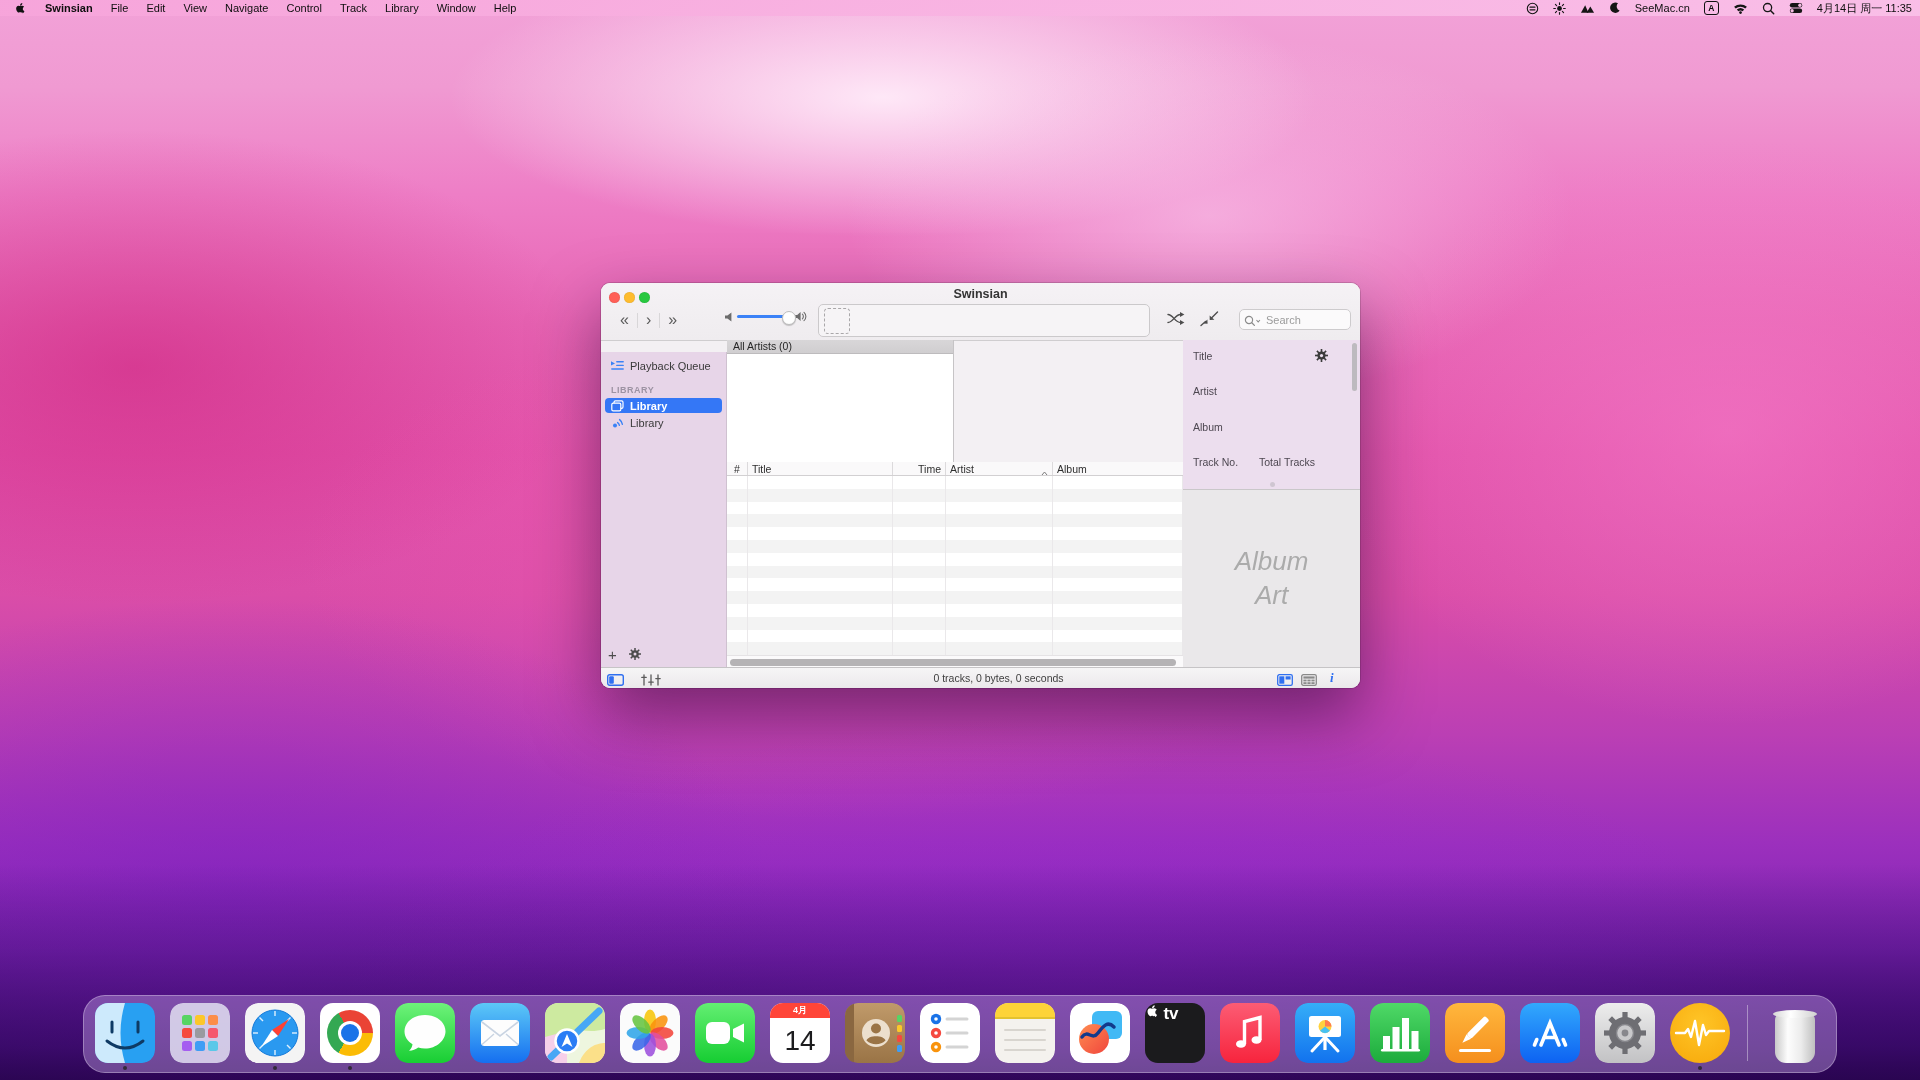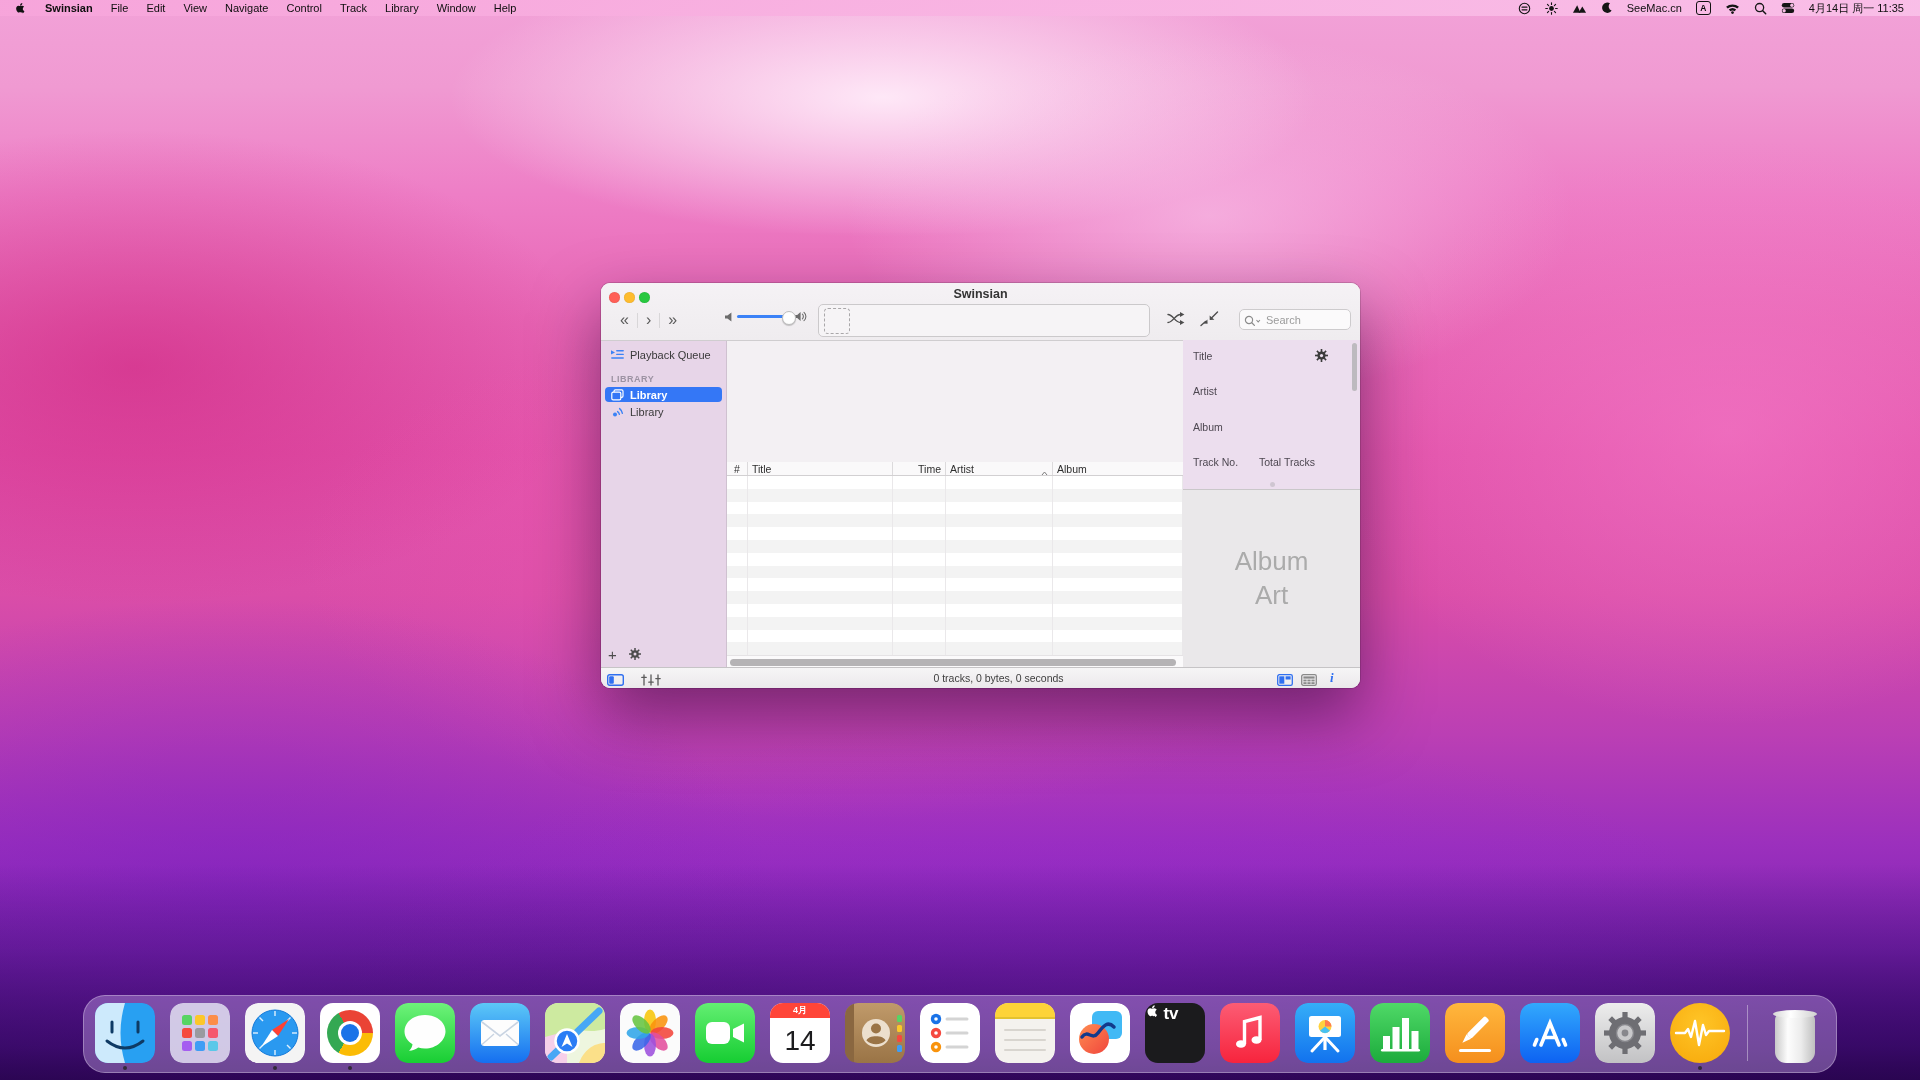--- a/index.html
+++ b/index.html
@@ -21,21 +21,21 @@
   .b8{background:linear-gradient(180deg,rgba(40,4,80,0) 80%,rgba(44,6,88,.7) 97%,rgba(38,4,76,.85) 100%);}
 
   
   .menubar{position:absolute;top:0;left:0;right:0;height:16px;display:flex;align-items:center;
     background:linear-gradient(90deg,rgba(247,165,219,.93),rgba(250,193,233,.9));
     font-size:11px;color:#0e0e0e;z-index:50;}
   .mb-left{display:flex;align-items:center;height:100%;}
   .mb-apple{padding:0 10px 0 14px;display:flex;align-items:center;}
   .mb-item{padding:0 9px;line-height:16px;white-space:nowrap;}
   .mb-app{font-weight:700;}
-  .mb-right{margin-left:auto;display:flex;align-items:center;height:100%;padding-right:12px;}
+  .mb-right{margin-left:auto;display:flex;align-items:center;height:100%;padding-right:4px;}
   .mb-status{display:flex;align-items:center;padding:0 7px;height:100%;}
   .mb-status svg{display:block;}
   .ime-box{width:13px;height:12px;border:1.2px solid #111;border-radius:3px;font-size:8.5px;
     font-weight:700;display:flex;align-items:center;justify-content:center;line-height:1;}
   .mb-clock{padding:0 4px 0 7px;white-space:nowrap;}
 
   
   .win{position:absolute;left:601px;top:283px;width:759px;height:405px;border-radius:9px;
     background:#f3f0f3;box-shadow:0 28px 65px rgba(25,0,45,.5),0 0 0 1px rgba(0,0,0,.14);
     z-index:40;overflow:hidden;}
@@ -61,21 +61,21 @@
   .compact{left:598px;}
   .searchbox{position:absolute;left:638px;top:26px;width:112px;height:21px;}
   .searchbox input{width:100%;height:100%;box-sizing:border-box;border:1px solid #cdcbcd;
     border-radius:5px;background:#fbfafb;padding:0 4px 0 26px;font-size:11px;color:#444;
     font-family:"Liberation Sans",sans-serif;outline:none;}
   .searchbox input::placeholder{color:#9c9c9c;}
   .search-glyph{position:absolute;left:5px;top:4px;pointer-events:none;}
 
   .body-area{position:absolute;top:57px;left:0;right:0;bottom:20px;}
   
-  .sidebar{position:absolute;left:0;top:1px;bottom:0;width:126px;background:#e7d5e8;
+  .sidebar{position:absolute;left:0;top:12px;bottom:0;width:126px;background:#e7d5e8;
     border-right:1px solid #cfc1d0;box-sizing:border-box;}
   .sb-row{position:absolute;left:4px;right:4px;height:15px;display:flex;align-items:center;
     gap:6px;padding-left:6px;font-size:11px;color:#3a3a3a;border-radius:4px;}
   .sb-queue{top:6px;}
   .sb-section{position:absolute;left:10px;top:33px;font-size:9px;font-weight:700;
     letter-spacing:.5px;color:#9d93a3;}
   .sb-library{top:46px;background:#3477f6;color:#fff;font-weight:700;}
   .sb-podcasts{top:63px;}
   .sb-bottom{position:absolute;left:7px;bottom:4px;display:flex;align-items:center;gap:12px;
     color:#4c4c4c;}
@@ -113,21 +113,21 @@
   .trow{display:flex;height:12.8px;background:#fff;}
   .trow.alt{background:#f3f3f3;}
   .tcell{box-sizing:border-box;border-right:1px solid #eae8ea;height:100%;}
   .hscroll{position:absolute;left:0;right:0;bottom:0;height:12px;background:#fbfafb;
     border-top:1px solid #e5e3e5;}
   .hthumb{position:absolute;left:3px;top:2.5px;width:446px;height:7px;border-radius:4px;
     background:#b5b3b5;}
 
   
   .albumart{position:absolute;left:582px;right:0;top:149px;bottom:0;background:#eae8ea;
-    border-top:1px solid #c9c7c9;display:flex;align-items:center;justify-content:center;}
+    border-top:1px solid #c9c7c9;display:flex;align-items:center;justify-content:center;font-style:italic;}
   .albumart-text{width:100px;text-align:center;font-size:26px;line-height:1.3;color:#ababab;}
 
   
   .statusbar{position:absolute;left:0;right:0;bottom:0;height:20px;
     background:linear-gradient(180deg,#f6f5f6,#ebe9eb);border-top:1px solid #c6c4c6;}
   .sb-ic{position:absolute;top:4px;}
   .st-toggle{left:6px;}
   .st-eq{left:40px;}
   .st-center{position:absolute;left:0;right:0;top:4px;text-align:center;font-size:10.5px;
     color:#3e3e3e;padding-left:36px;}
@@ -370,20 +370,24 @@
                   <rect x="0" y="7" width="4" height="2" transform="rotate(45 8 8)"></rect>
                   <rect x="12" y="7" width="4" height="2" transform="rotate(45 8 8)"></rect>
                 </g>
               </g>
               <circle cx="8" cy="8" r="2" fill="#e7d5e8"></circle>
             </svg>
         </span>
       </div>
     </div>
 
+    <div class="pane pane-artists">
+      <div class="pane-header">All Artists (0)</div>
+      <div class="pane-body"></div>
+    </div>
 
     <div class="infopane">
       <div class="info-row" style="top:10px">Title</div>
       <div class="info-row" style="top:45px">Artist</div>
       <div class="info-row" style="top:81px">Album</div>
       <div class="info-row" style="top:116px">Track No.</div>
       <div class="info-row" style="top:116px;left:76px">Total Tracks</div>
       <span class="info-gear">
         <svg width="13" height="13" viewBox="0 0 16 16">
             <g fill="#3c3c3c">

